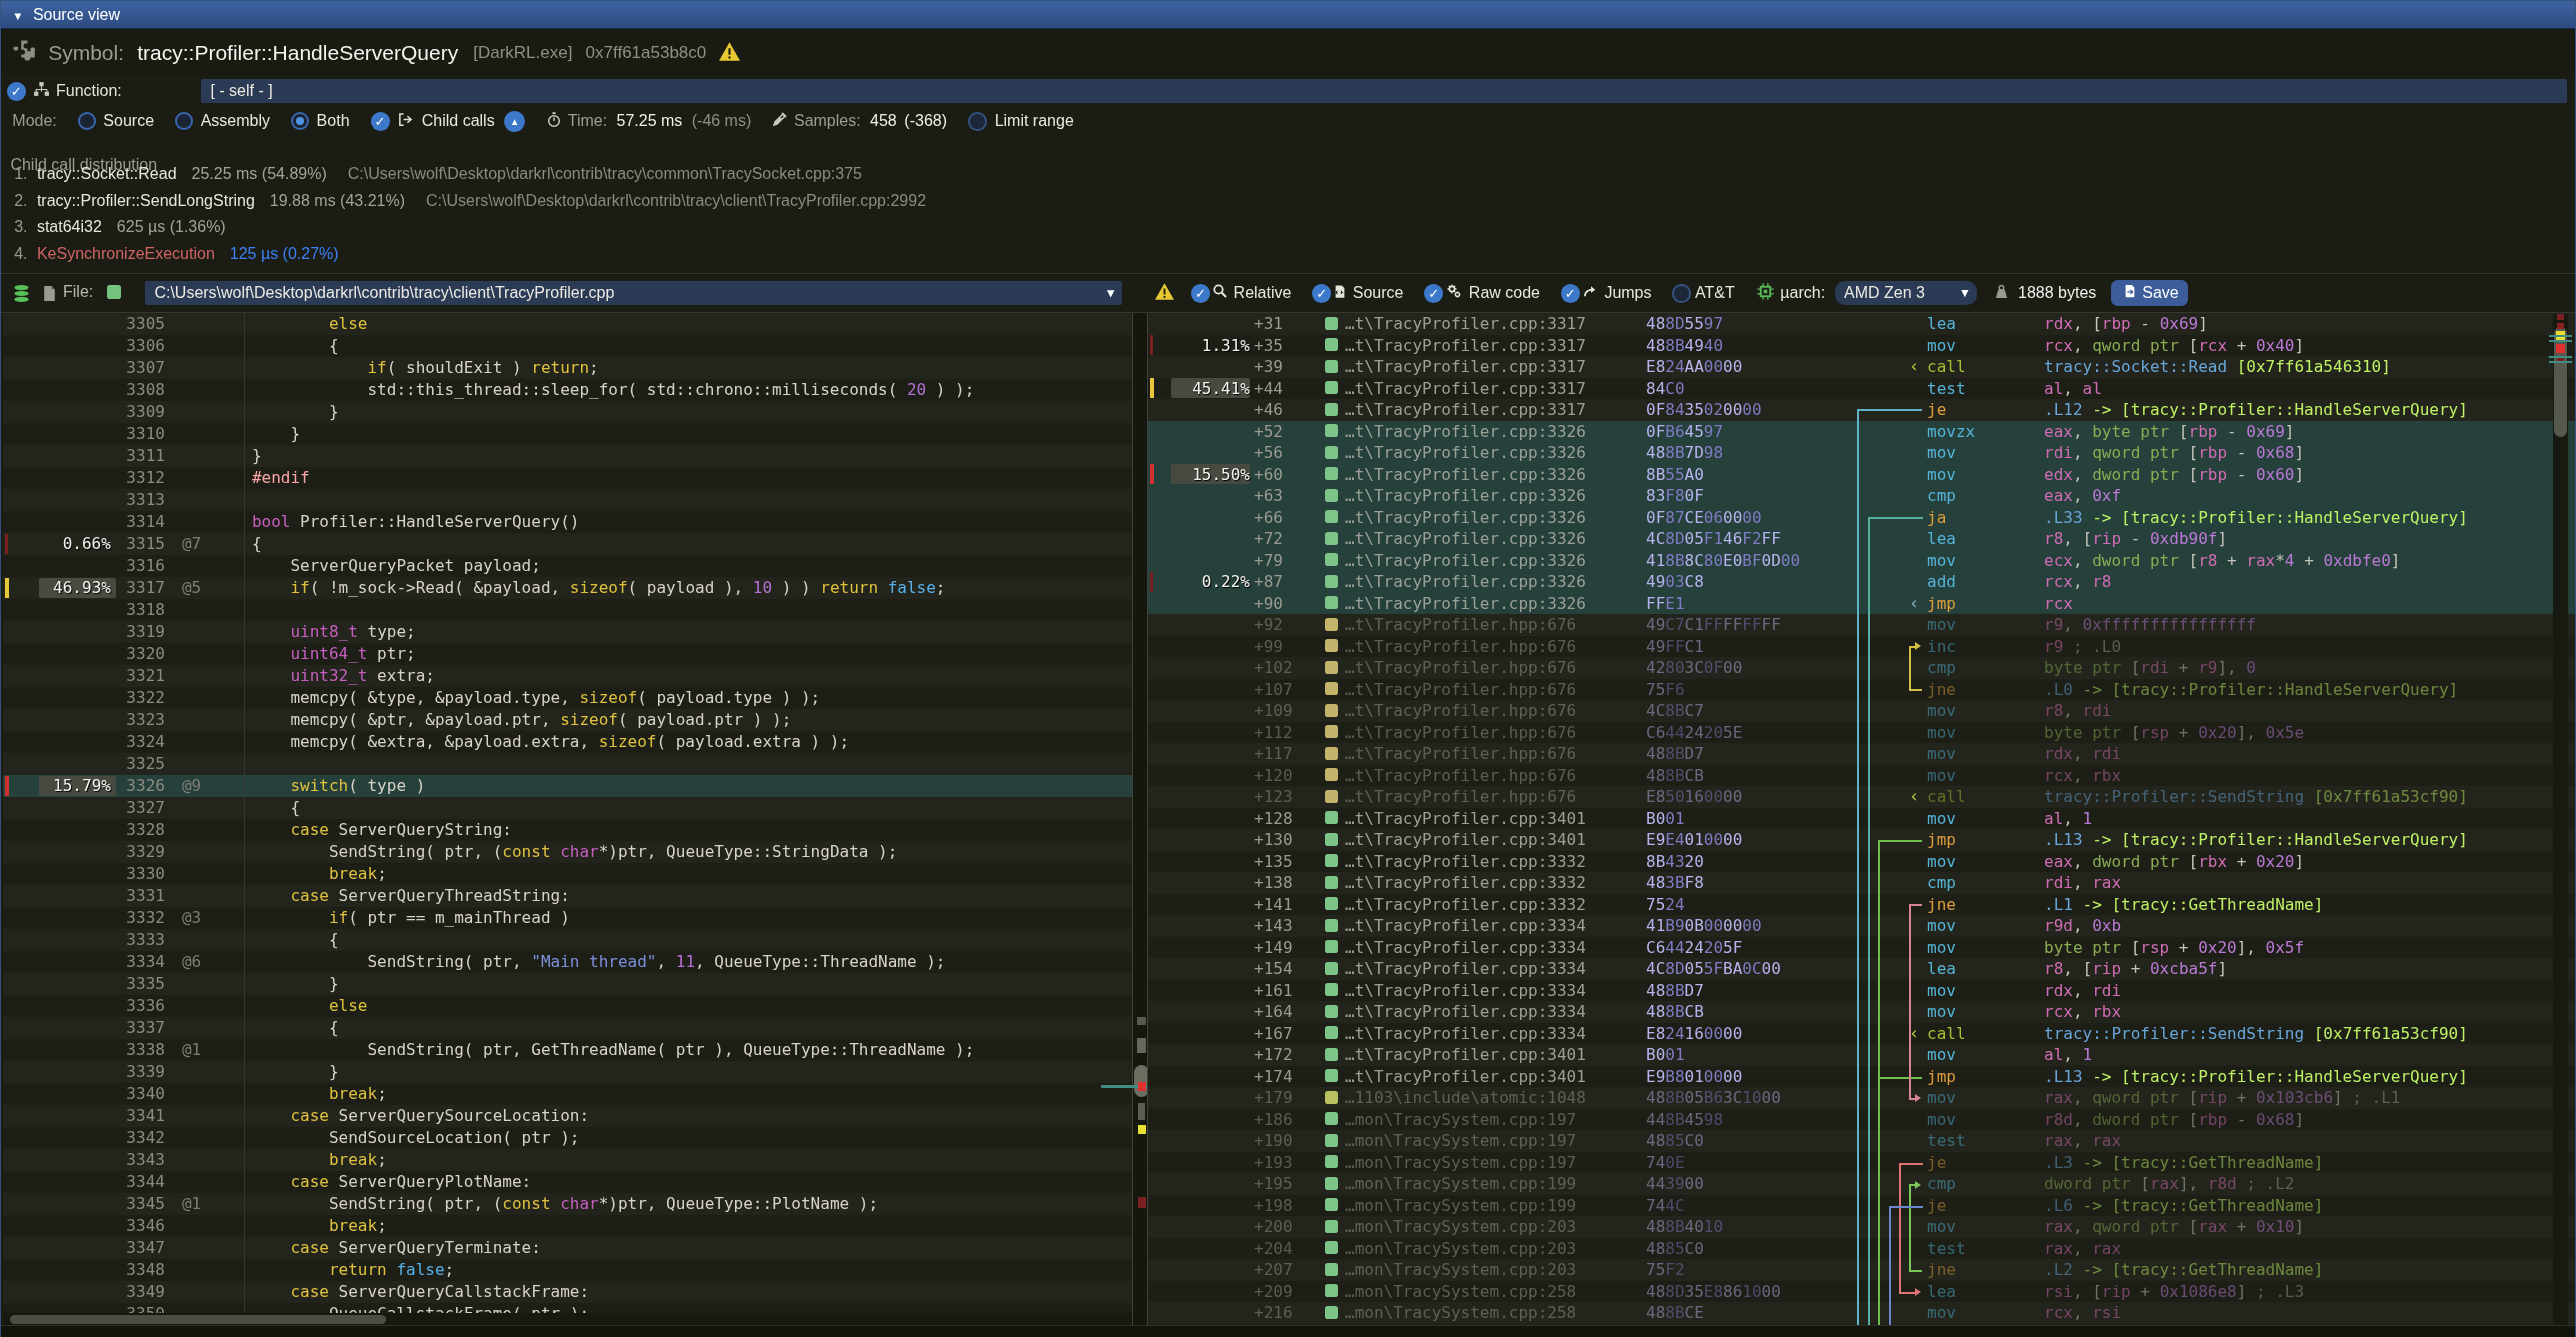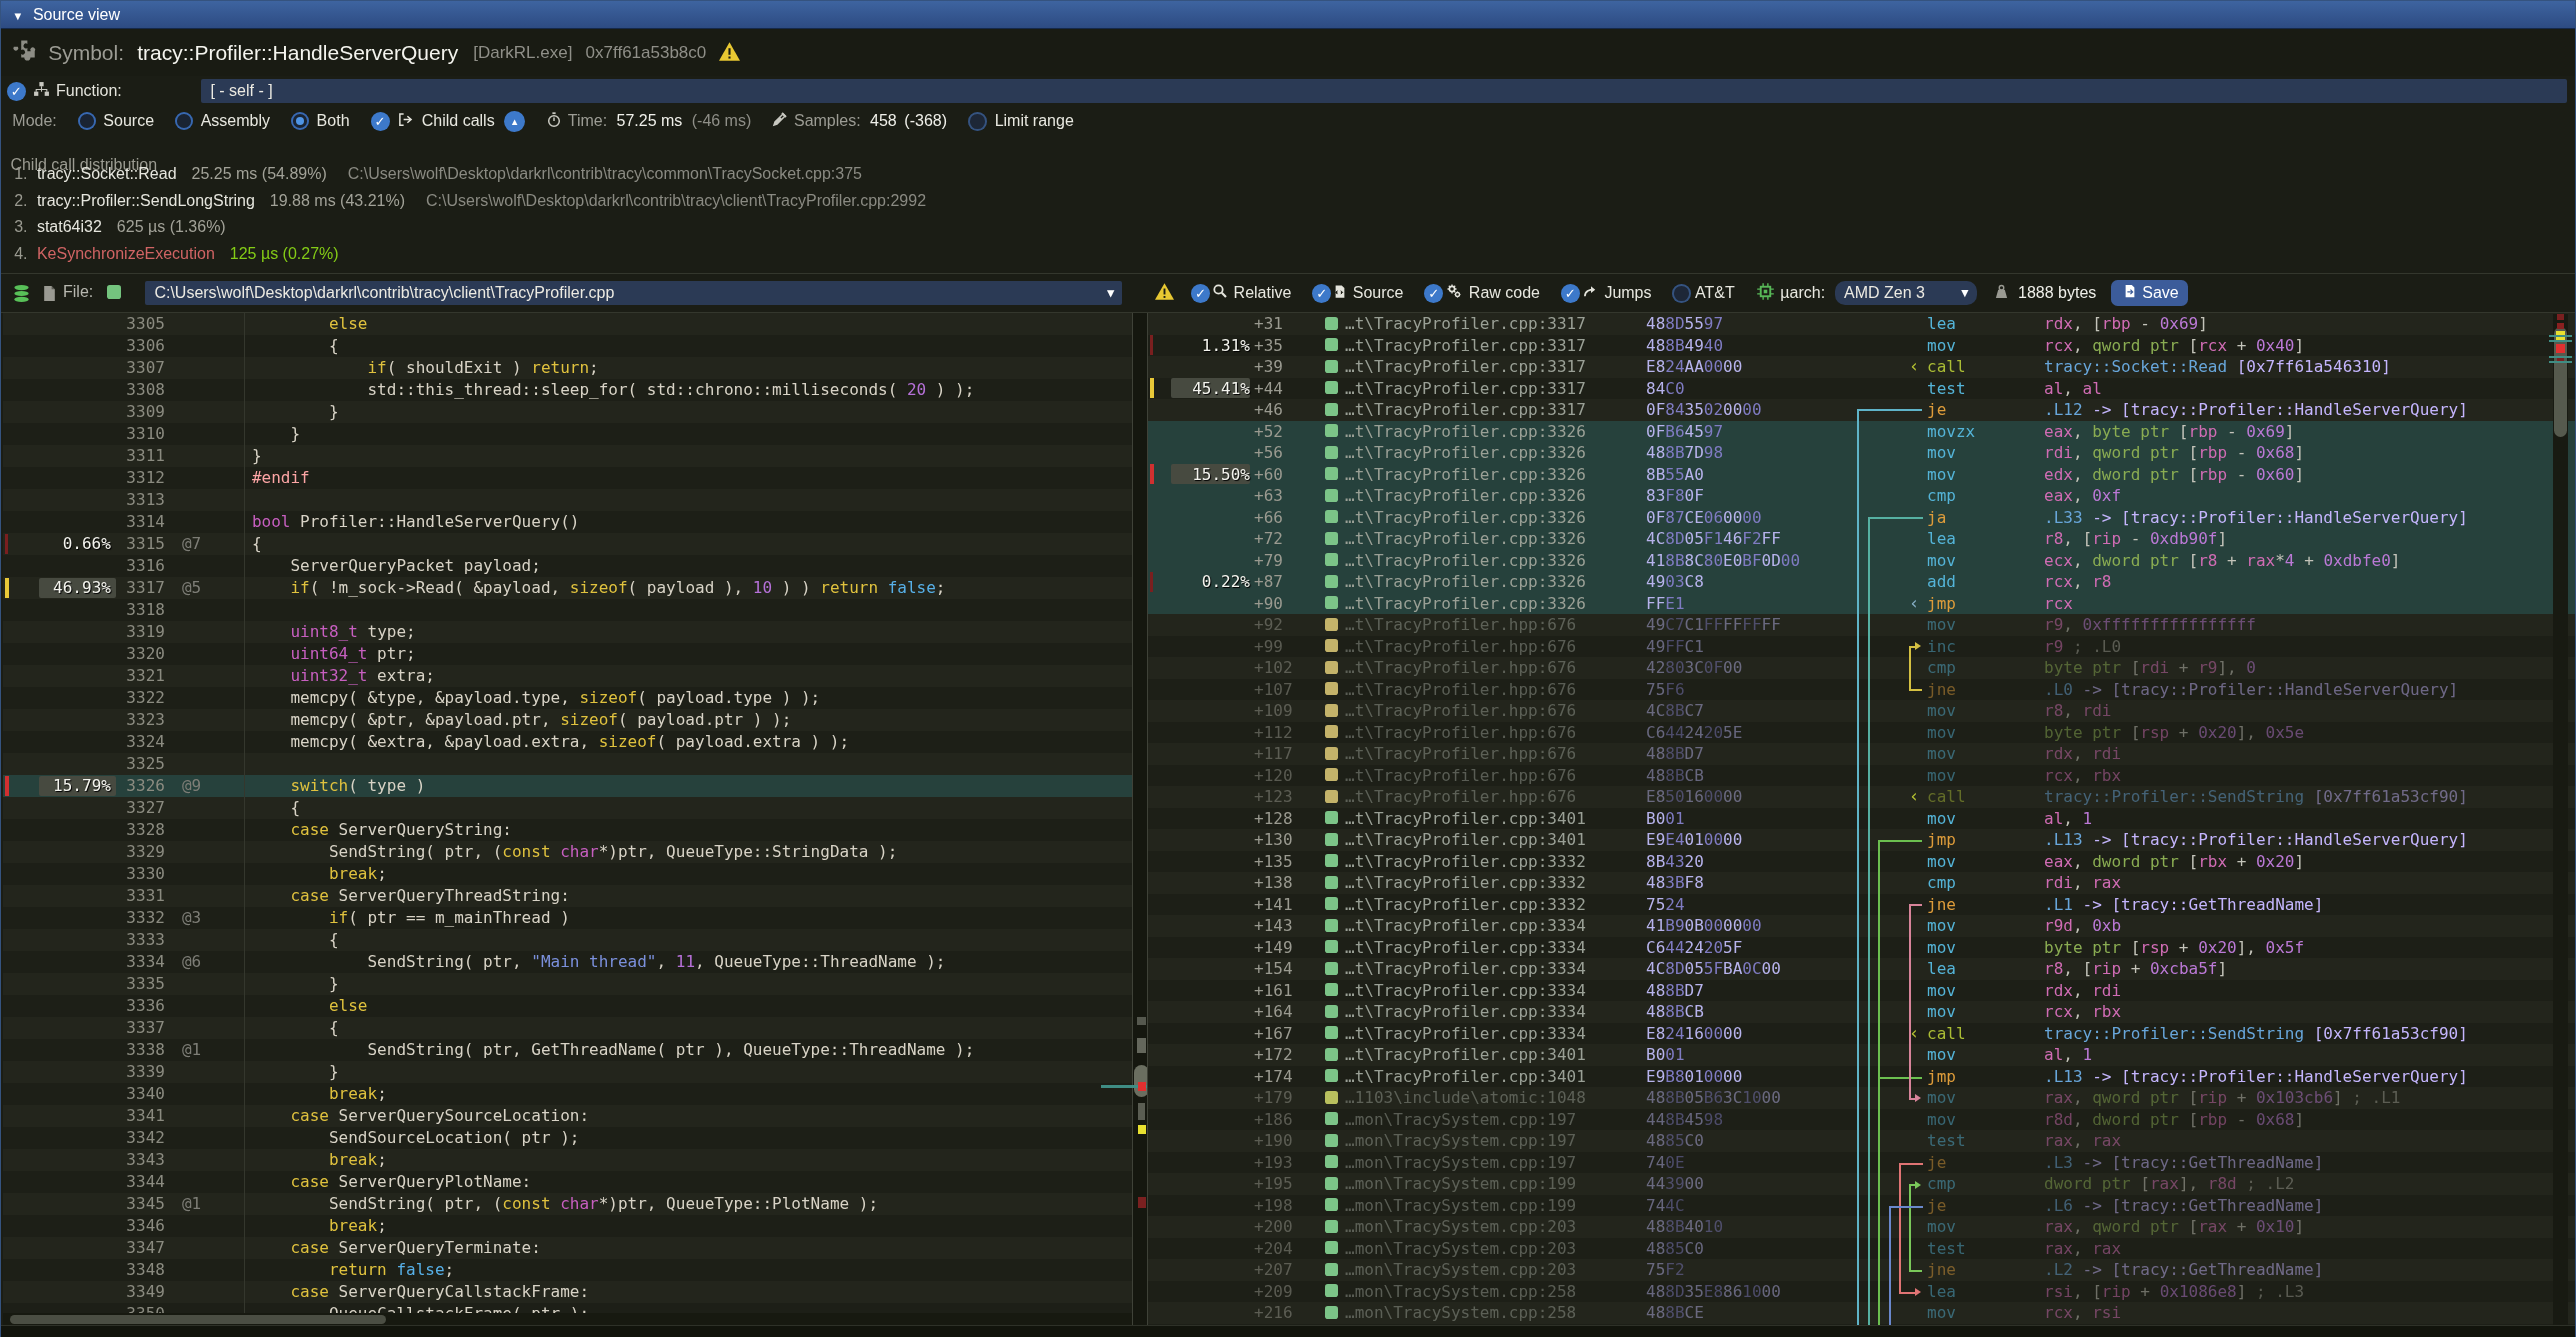--- a/index.html
+++ b/index.html
@@ -36,21 +36,21 @@
   .roundbtn{display:inline-block;width:21px;height:21px;border-radius:10.4px;background:#3d79ca;color:#fff;
             font-size:9.4px;text-align:center;line-height:21px;vertical-align:middle;}
   
   #childsec{position:absolute;left:0;top:136px;width:100%;height:136px;background:#1b1d15;overflow:hidden;}
   #childsec .hdr{position:absolute;left:9.4px;top:19px;font-size:16px;color:#9c9c92;}
   .citem{position:absolute;left:13.2px;height:24.6px;font-size:16px;white-space:nowrap;}
   .citem .idx{color:#9a9a90;margin-right:9.4px;}
   .citem .nm{color:#e6e6de;margin-right:15px;}
   .citem .tm{color:#a2a298;margin-right:21px;}
   .citem .pth{color:#8a8a82;}
-  .citem.red .nm{color:#d06464;} .citem.red .tm{color:#84cc16;}
+  .citem.red .nm{color:#d06464;} .citem.red .tm{color:#3b82f6;}
   
   #filebar{position:absolute;left:0;top:272px;width:100%;height:40px;background:#1b1d15;
            border-top:0.9px solid #34372d;border-bottom:0.9px solid #34372d;box-sizing:border-box;}
   #filebar .lbl{color:#b8b8b0;font-size:16px;}
   #file-combo{position:absolute;left:144px;top:6.6px;width:977px;}
   #file-combo .arr{position:absolute;right:7.6px;top:0;color:#fff;font-size:12.3px;}
   .sq{display:inline-block;width:14px;height:14px;border-radius:2.8px;vertical-align:middle;}
   #rtb{position:absolute;left:1154px;top:0;height:38px;display:flex;align-items:center;font-size:16px;}
   #rtb .lbl{color:#e8e8e0;margin:0 3.8px;}
   #rtb .icn{margin:0 1.9px;}
@@ -84,21 +84,21 @@
   
   .a-off{position:absolute;left:106px;color:#9a9a90;}
   .a-sq{position:absolute;left:177px;top:3.8px;}
   .a-loc{position:absolute;left:197px;color:#9aa096;}
   .a-bytes{position:absolute;left:498px;letter-spacing:0;}
   .b0{color:#b7b3ec;} .b1{color:#7f7bc2;}
   .a-mn{position:absolute;left:779px;}
   .mn-c{color:#54b4d8;} .mn-j{color:#de9c3a;} .mn-l{color:#aabc34;}
   .a-ops{position:absolute;left:896px;}
   .tk-r{color:#d06cb4;} .tk-k{color:#8aac52;} .tk-n{color:#bb79d6;} .tk-p{color:#c4c4ba;}
-  .tk-s{color:#68a6da;} .tk-g{color:#c4b5fd;} .tk-c{color:#9a9b90;}
+  .tk-s{color:#68a6da;} .tk-g{color:#bef264;} .tk-c{color:#9a9b90;}
   .arow.dim .a-loc,.arow.dim .a-bytes,.arow.dim .a-mn,.arow.dim .a-ops,.arow.dim .a-off{opacity:.48;}
   .callarr{position:absolute;left:761px;font-size:17px;}
   #jumpov{position:absolute;left:0;top:0;width:100%;height:100%;pointer-events:none;}
   .jv{position:absolute;width:1.9px;} .jh{position:absolute;height:1.9px;}
   .jarr{position:absolute;width:0;height:0;border-top:4.7px solid transparent;border-bottom:4.7px solid transparent;border-left-width:6.6px;border-left-style:solid;}
   
   #src-hscroll{position:absolute;left:0;bottom:0;width:100%;height:13.2px;background:#171910;}
   #src-hthumb{position:absolute;left:7.6px;top:1.9px;width:376px;height:9.4px;border-radius:4.7px;background:#4b4e43;}
   #asm-vsb{position:absolute;left:2552px;top:313px;width:15px;height:1011px;background:#181a12;}
   #asm-vthumb{position:absolute;left:0.9px;top:13.2px;width:13.2px;height:110px;border-radius:6.6px;background:#565a4e;}

